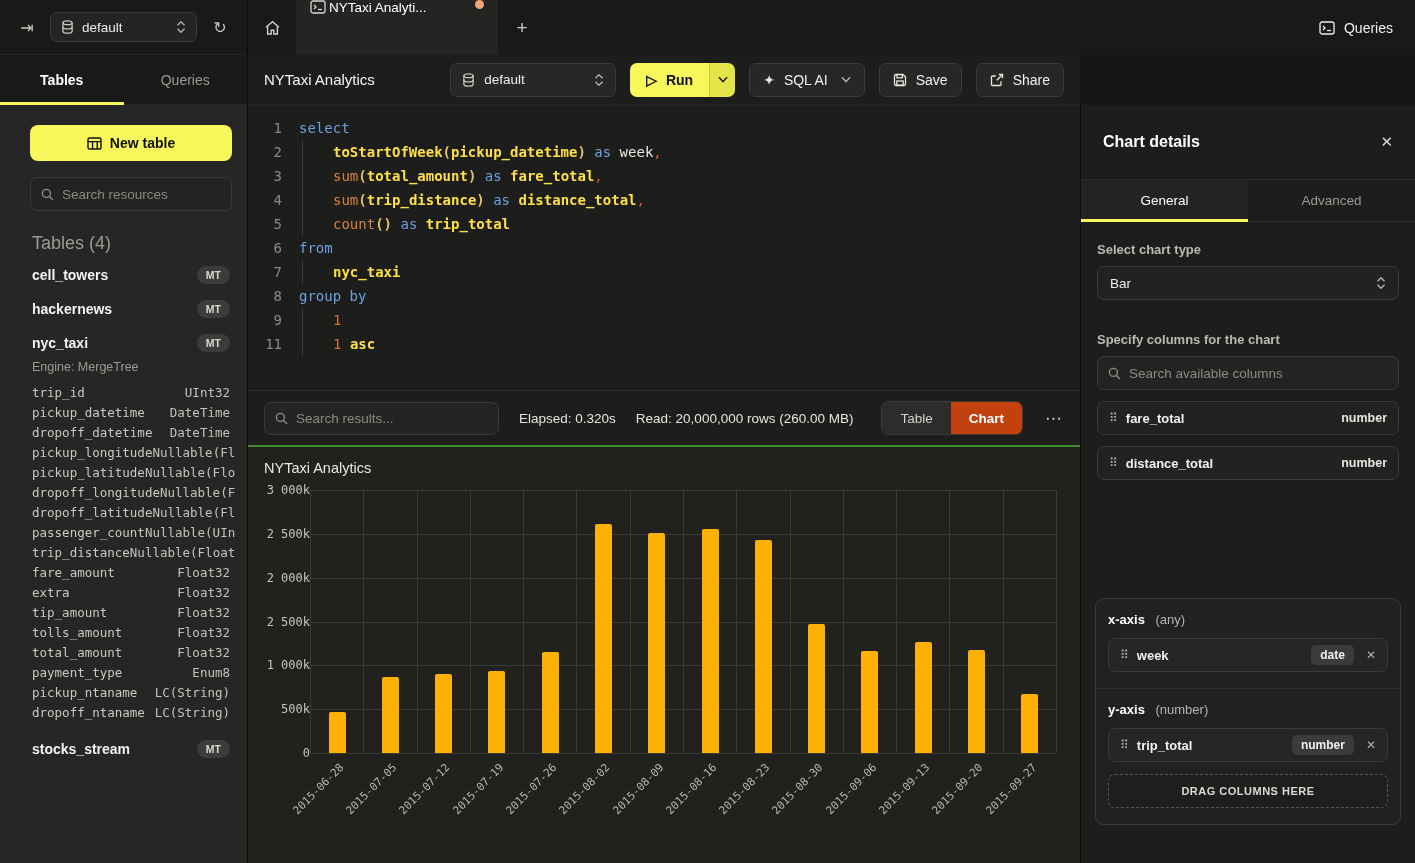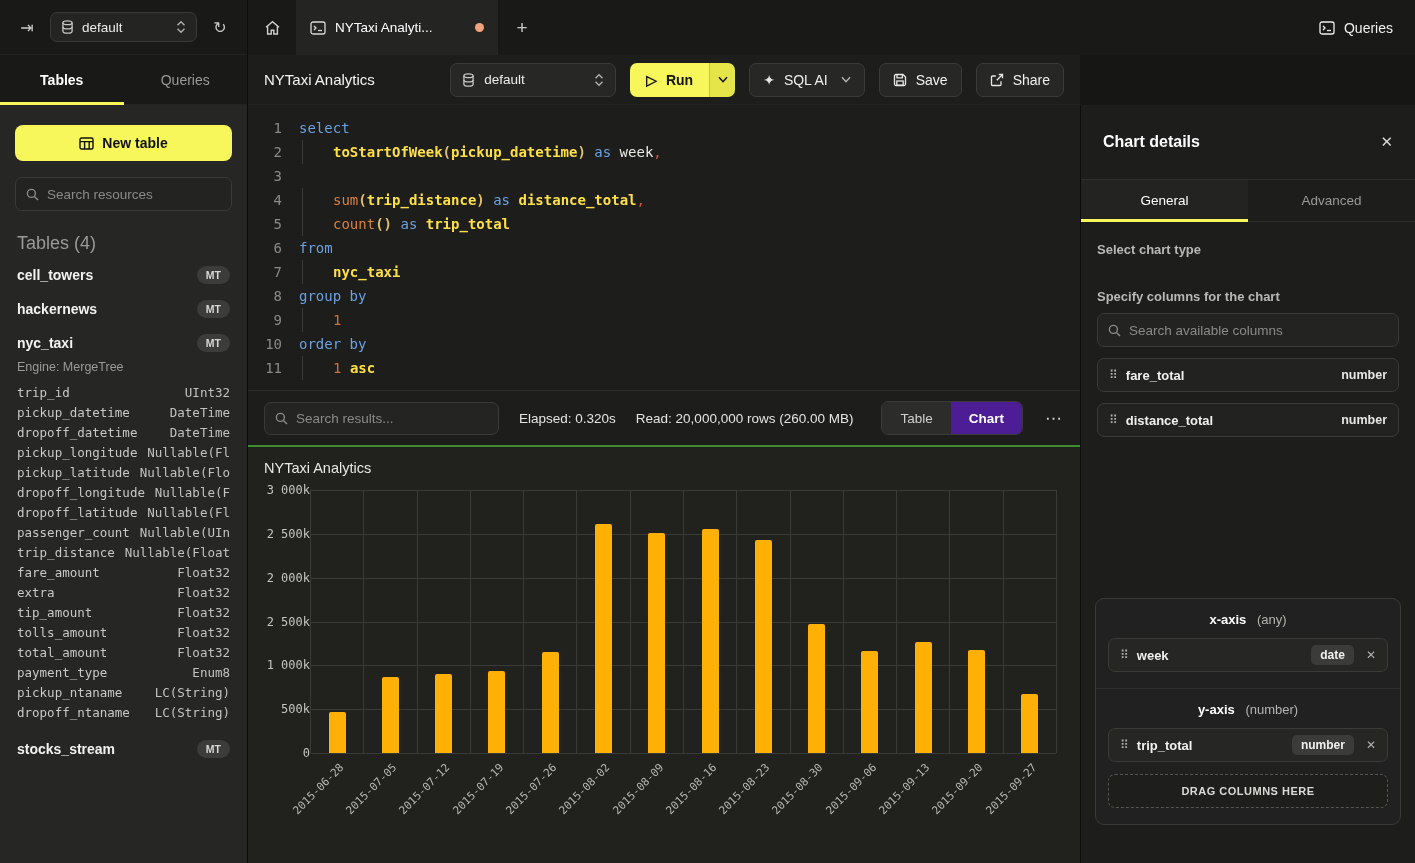--- a/index.html
+++ b/index.html
@@ -23,37 +23,37 @@
 
   
   .side-top{ height:55px; background:var(--bg-strip); display:flex; align-items:center; padding:0 14px; gap:10px; border-bottom:1px solid #242420; }
   .icon-btn{ color:#c8c8c4; font-size:16px; background:none; border:none; cursor:pointer; display:flex; align-items:center; justify-content:center; width:26px; height:26px; }
   .db-select{ flex:1; height:30px; background:#242422; border:1px solid var(--bd); border-radius:7px; display:flex; align-items:center; gap:8px; padding:0 10px; font-size:13.5px; color:#ececea; cursor:pointer; }
   .db-select .grow{ flex:1; }
   .side-tabs{ height:50px; background:var(--bg-strip); display:flex; border-bottom:1px solid #242420; }
   .side-tab{ flex:1; display:flex; align-items:center; justify-content:center; font-size:14px; color:var(--txt-dim); cursor:pointer; position:relative; }
   .side-tab.active{ color:#fff; font-weight:bold; }
   .side-tab.active::after{ content:""; position:absolute; left:0; right:0; bottom:-1px; height:3px; background:var(--yellow); }
-  .side-body{ padding:20px 15px 0 15px; }
+  .side-body{ padding:20px 15px 0 30px; }
   .new-table{ width:100%; height:36px; background:var(--yellow); color:#111; border:none; border-radius:8px; font-size:14px; font-weight:bold; display:flex; align-items:center; justify-content:center; gap:8px; cursor:pointer; }
   .search-box{ margin-top:16px; height:34px; background:#232321; border:1px solid var(--bd); border-radius:7px; display:flex; align-items:center; gap:8px; padding:0 10px; color:var(--txt-dim); }
   .search-box input{ flex:1; background:none; border:none; outline:none; color:#e0e0dc; font-size:13.5px; font-family:"Liberation Sans",sans-serif; }
   .search-box input::placeholder{ color:#8a8a86; }
   .section-label{ margin:22px 2px 4px; font-size:18px; color:var(--txt-dim); }
   .tbl-row{ display:flex; align-items:center; justify-content:space-between; padding:8px 2px; cursor:pointer; }
   .tbl-name{ font-size:14px; font-weight:bold; color:#f2f2f0; }
   .pill{ background:#3c3c3a; color:#d6d6d2; border-radius:10px; font-size:10.5px; font-weight:bold; padding:3px 9px; }
   .engine{ font-size:12.5px; color:var(--txt-dim); padding:0 2px 8px; }
   .col-row{ display:flex; justify-content:space-between; padding:2.5px 2px; font-size:12.5px; color:#c8c8c4; }
   .col-row .ctype{ color:#c2c2be; }
 
   
   .tabstrip{ height:55px; background:var(--bg-strip); display:flex; align-items:stretch; }
   .home-btn{ width:48px; display:flex; align-items:center; justify-content:center; color:#d0d0cc; cursor:pointer; }
-  .editor-tab{ width:202px; background:#242422; display:flex; align-items:center; gap:9px; padding:0 14px; cursor:pointer; }
+  .editor-tab{ width:202px; background:#242422; display:flex; gap:3px; padding:0 14px; cursor:pointer; }
   .editor-tab .tab-label{ font-size:13.5px; color:#fff; white-space:nowrap; overflow:hidden; flex:1; }
   .dot{ width:9px; height:9px; border-radius:50%; background:#f2a27c; }
   .plus-btn{ width:48px; display:flex; align-items:center; justify-content:center; color:#c8c8c4; font-size:19px; cursor:pointer; }
   .queries-link{ height:55px; display:flex; align-items:center; justify-content:flex-end; padding-right:22px; gap:9px; font-size:14px; color:#f0f0ee; cursor:pointer; }
 
   .toolbar{ height:50px; display:flex; align-items:center; padding:0 16px; border-bottom:1px solid #242420; background:var(--bg-main); }
   .q-title{ font-size:15px; color:#f4f4f2; }
   .toolbar .right{ margin-left:auto; display:flex; align-items:center; gap:14px; }
   .tb-select{ width:166px; height:34px; background:var(--bg-ctl); border:1px solid var(--bd); border-radius:7px; display:flex; align-items:center; gap:9px; padding:0 11px; font-size:13.5px; cursor:pointer; }
   .run-btn{ height:34px; display:flex; align-items:stretch; border-radius:7px; overflow:hidden; cursor:pointer; }
@@ -72,21 +72,21 @@
   .tk-pl{ color:#e8e8e4; } .tk-pr{ color:var(--paren); font-weight:bold; } .tk-num{ color:var(--num); } .tk-pu{ color:var(--comma); }
 
   
   .results-bar{ height:57px; border-top:1px solid var(--bd-soft); border-bottom:2px solid var(--green); background:var(--bg-main); display:flex; align-items:center; padding:0 16px; gap:20px; }
   .results-search{ width:235px; height:33px; background:#242422; border:1px solid var(--bd); border-radius:7px; display:flex; align-items:center; gap:8px; padding:0 10px; color:var(--txt-dim); }
   .results-search input{ flex:1; background:none; border:none; outline:none; color:#e0e0dc; font-size:13.5px; font-family:"Liberation Sans",sans-serif; }
   .results-search input::placeholder{ color:#8a8a86; }
   .stat{ font-size:13.5px; color:#e4e4e0; }
   .seg{ margin-left:auto; display:flex; border:1px solid var(--bd); border-radius:7px; overflow:hidden; height:34px; }
   .seg-item{ padding:0 18px; display:flex; align-items:center; font-size:13.5px; color:#d0d0cc; background:#2c2c2a; cursor:pointer; }
-  .seg-item.active{ background:#4c1d95; color:#fff; font-weight:bold; }
+  .seg-item.active{ background:#c2410c; color:#fff; font-weight:bold; }
   .more-btn{ color:#d0d0cc; font-size:17px; padding:0 2px; cursor:pointer; background:none; border:none; }
 
   
   #chart-pane{ height:416px; background:var(--bg-chart); position:relative; }
   .chart-title{ position:absolute; left:16px; top:13px; font-size:14.5px; color:#e8e8e4; }
   #plot{ position:absolute; left:62px; top:43px; width:747px; height:263px; border-left:1px solid var(--grid); border-right:1px solid var(--grid); }
   .hline{ position:absolute; left:0; right:0; height:1px; background:var(--grid); }
   #slots{ position:absolute; inset:0; display:flex; }
   .slot{ flex:1; position:relative; border-right:1px solid var(--grid); display:flex; align-items:flex-end; justify-content:center; }
   .slot:last-child{ border-right:none; }
@@ -110,21 +110,21 @@
   .panel-search{ height:34px; background:#232321; border:1px solid var(--bd); border-radius:7px; display:flex; align-items:center; gap:8px; padding:0 10px; color:var(--txt-dim); }
   .panel-search input{ flex:1; background:none; border:none; outline:none; color:#e0e0dc; font-size:13.5px; font-family:"Liberation Sans",sans-serif; }
   .panel-search input::placeholder{ color:#8a8a86; }
   .col-item{ margin-top:11px; height:34px; border:1px solid var(--bd); border-radius:7px; background:#222220; display:flex; align-items:center; gap:10px; padding:0 11px; cursor:grab; }
   .drag-dots{ color:#b0b0ac; font-size:12px; letter-spacing:-2px; }
   .col-item .cname{ font-size:13px; font-weight:bold; color:#f0f0ee; flex:1; }
   .col-item .ckind{ font-size:12.5px; font-weight:bold; color:#e6e6e2; }
   .axes-box{ position:absolute; left:14px; right:14px; bottom:38px; border:1px solid var(--bd); border-radius:9px; background:#212121; }
   .axis-sec{ padding:13px 12px 16px; }
   .axis-sec + .axis-sec{ border-top:1px solid var(--bd-soft); }
-  .axis-title{ text-align:center; font-size:13px; margin-bottom:11px; }
+  .axis-title{ text-align:left; font-size:13px; margin-bottom:11px; }
   .axis-title .nm{ font-weight:bold; color:#fff; } .axis-title .cons{ color:#b4b4b0; margin-left:7px; }
   .chip{ height:34px; border:1px solid var(--bd); border-radius:7px; background:#262624; display:flex; align-items:center; gap:10px; padding:0 11px; }
   .chip .cname{ font-size:13px; font-weight:bold; color:#f0f0ee; flex:1; }
   .badge{ background:#3b3b39; border-radius:5px; padding:3px 9px; font-size:12px; font-weight:bold; color:#f0f0ee; }
   .chip-x{ color:#b0b0ac; font-size:12px; background:none; border:none; cursor:pointer; margin-left:2px; }
   .drop-zone{ margin-top:12px; height:34px; border:1px dashed #565652; border-radius:7px; display:flex; align-items:center; justify-content:center; font-size:11px; font-weight:bold; letter-spacing:0.5px; color:#dadad6; background:#1e1e1c; }
 </style>
 </head>
 <body>
 
@@ -370,20 +370,21 @@
       <div class="code-line">
         <span class="gutter">1</span>
         <span class="code-text"><span class="tk-kw">select</span></span>
       </div>
       <div class="code-line">
         <span class="gutter">2</span>
         <span class="code-text"><span class="guide"></span><span class="tk-id">toStartOfWeek</span><span class="tk-pr">(</span><span class="tk-id">pickup_datetime</span><span class="tk-pr">)</span><span class="tk-pl"> </span><span class="tk-kw">as</span><span class="tk-pl"> week</span><span class="tk-pu">,</span></span>
       </div>
       <div class="code-line">
         <span class="gutter">3</span>
+        <span class="code-text"><span class="guide"></span><span class="tk-fn">sum</span><span class="tk-pr">(</span><span class="tk-id">total_amount</span><span class="tk-pr">)</span><span class="tk-pl"> </span><span class="tk-kw">as</span><span class="tk-pl"> </span><span class="tk-id">fare_total</span><span class="tk-pu">,</span></span>
       </div>
       <div class="code-line">
         <span class="gutter">4</span>
         <span class="code-text"><span class="guide"></span><span class="tk-fn">sum</span><span class="tk-pr">(</span><span class="tk-id">trip_distance</span><span class="tk-pr">)</span><span class="tk-pl"> </span><span class="tk-kw">as</span><span class="tk-pl"> </span><span class="tk-id">distance_total</span><span class="tk-pu">,</span></span>
       </div>
       <div class="code-line">
         <span class="gutter">5</span>
         <span class="code-text"><span class="guide"></span><span class="tk-fn">count</span><span class="tk-pr">()</span><span class="tk-pl"> </span><span class="tk-kw">as</span><span class="tk-pl"> </span><span class="tk-id">trip_total</span></span>
       </div>
       <div class="code-line">
@@ -394,24 +395,20 @@
         <span class="gutter">7</span>
         <span class="code-text"><span class="guide"></span><span class="tk-id">nyc_taxi</span></span>
       </div>
       <div class="code-line">
         <span class="gutter">8</span>
         <span class="code-text"><span class="tk-kw">group by</span></span>
       </div>
       <div class="code-line">
         <span class="gutter">9</span>
         <span class="code-text"><span class="guide"></span><span class="tk-num">1</span></span>
-      </div>
-      <div class="code-line">
-        <span class="gutter">10</span>
-        <span class="code-text"><span class="tk-kw">order by</span></span>
       </div>
       <div class="code-line">
         <span class="gutter">11</span>
         <span class="code-text"><span class="guide"></span><span class="tk-num">1</span><span class="tk-pl"> </span><span class="tk-id">asc</span></span>
       </div>
     </div>
 
   <div class="results-bar">
     <div class="results-search">
       <span>
@@ -516,20 +513,29 @@
   <div class="panel-head">
     <span class="panel-title">Chart details</span>
     <button class="panel-close">✕</button>
   </div>
   <div class="panel-tabs">
     <div class="panel-tab active">General</div>
     <div class="panel-tab">Advanced</div>
   </div>
   <div class="panel-body">
     <div class="field-label">Select chart type</div>
+    <div class="type-select">
+      <span>Bar</span>
+      <span>
+        <svg width="10" height="14" viewBox="0 0 10 14" fill="none" stroke="#b0b0ac" stroke-width="1.4">
+            <path d="M1.5 5.2 5 1.8l3.5 3.4"></path>
+            <path d="M1.5 8.8 5 12.2l3.5-3.4"></path>
+          </svg>
+      </span>
+    </div>
 
     <div class="cols-block">
       <div class="field-label">Specify columns for the chart</div>
       <div class="panel-search">
         <span>
           <svg width="13" height="13" viewBox="0 0 13 13" fill="none" stroke="#8a8a86" stroke-width="1.4">
               <circle cx="5.4" cy="5.4" r="4"></circle>
               <path d="M8.4 8.4 12 12"></path>
             </svg>
         </span>

